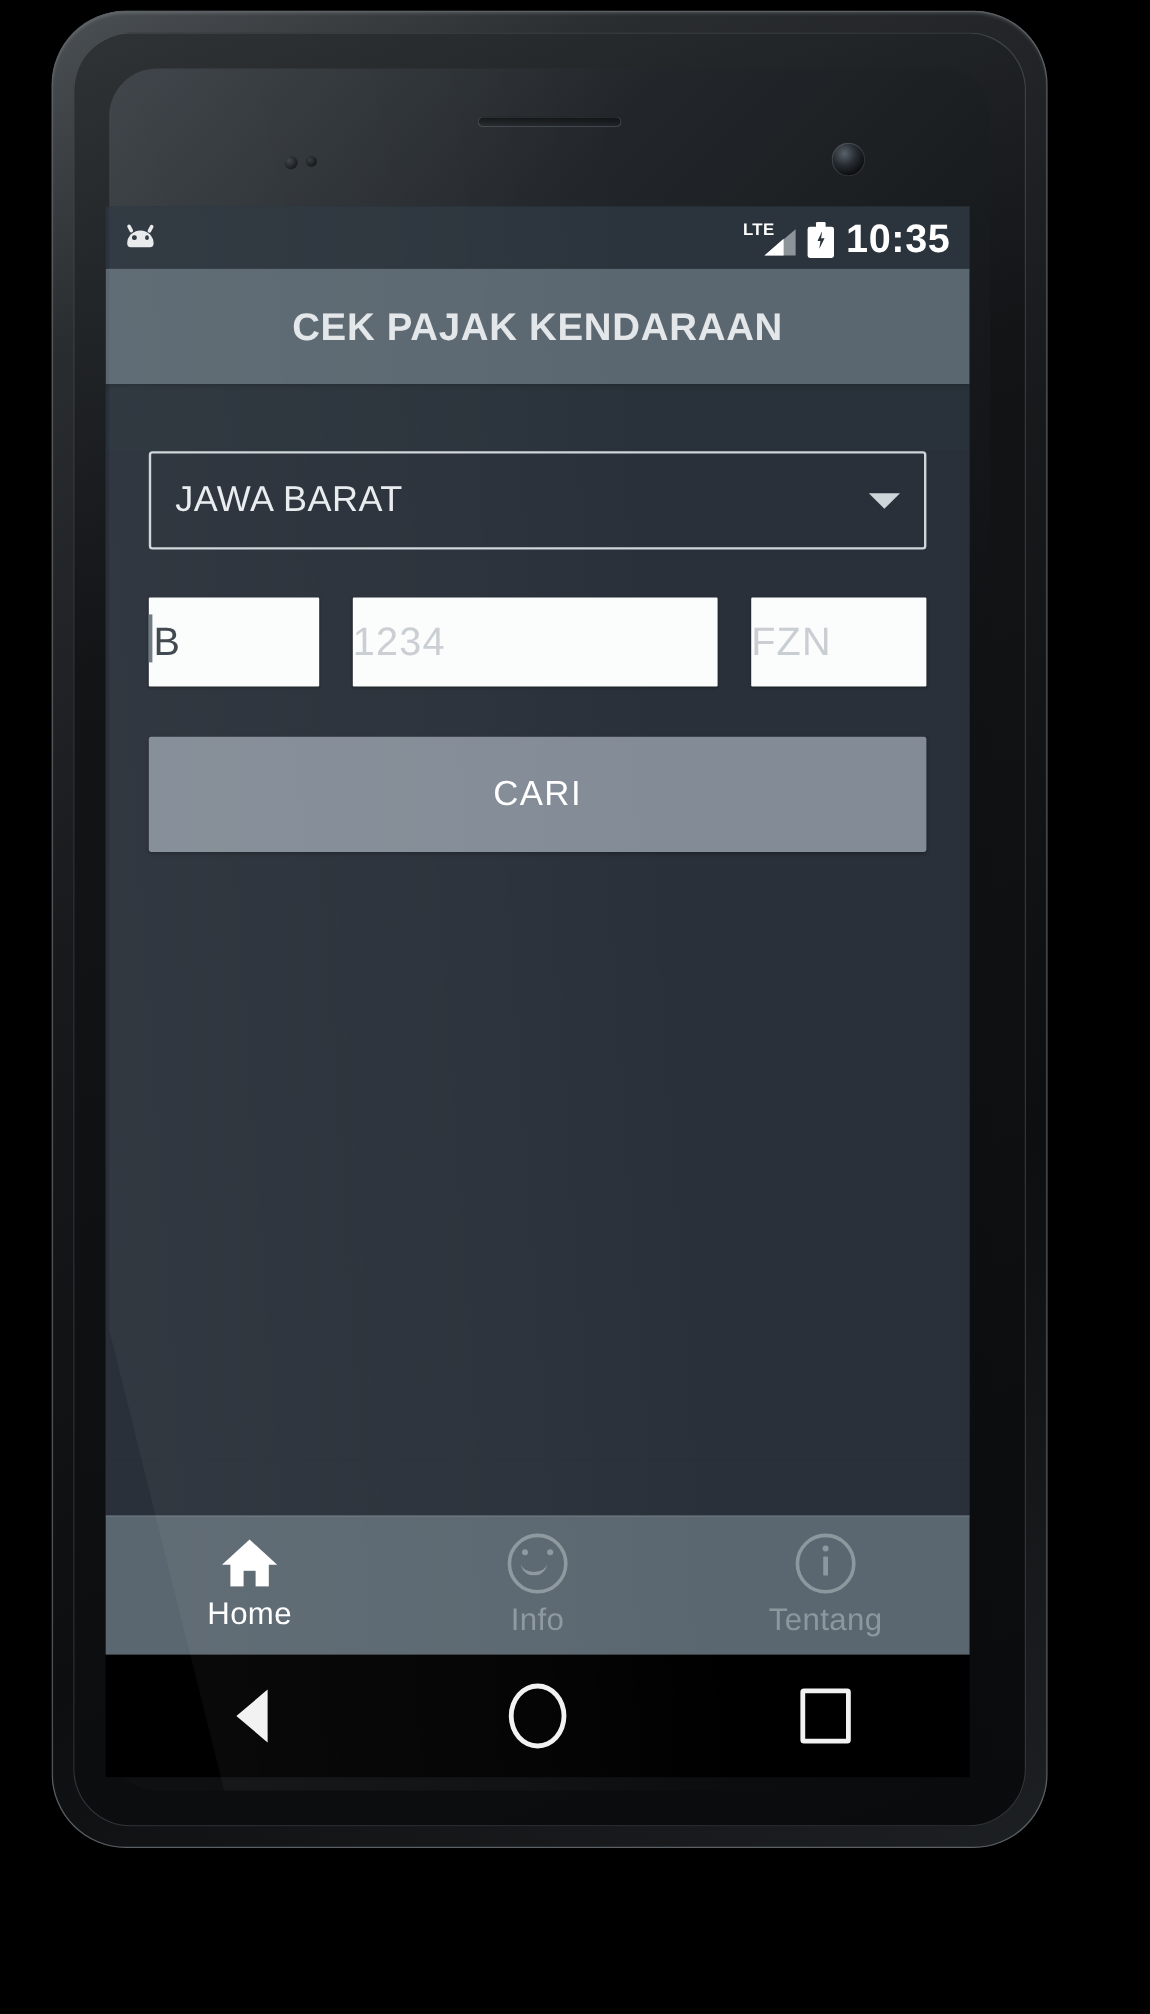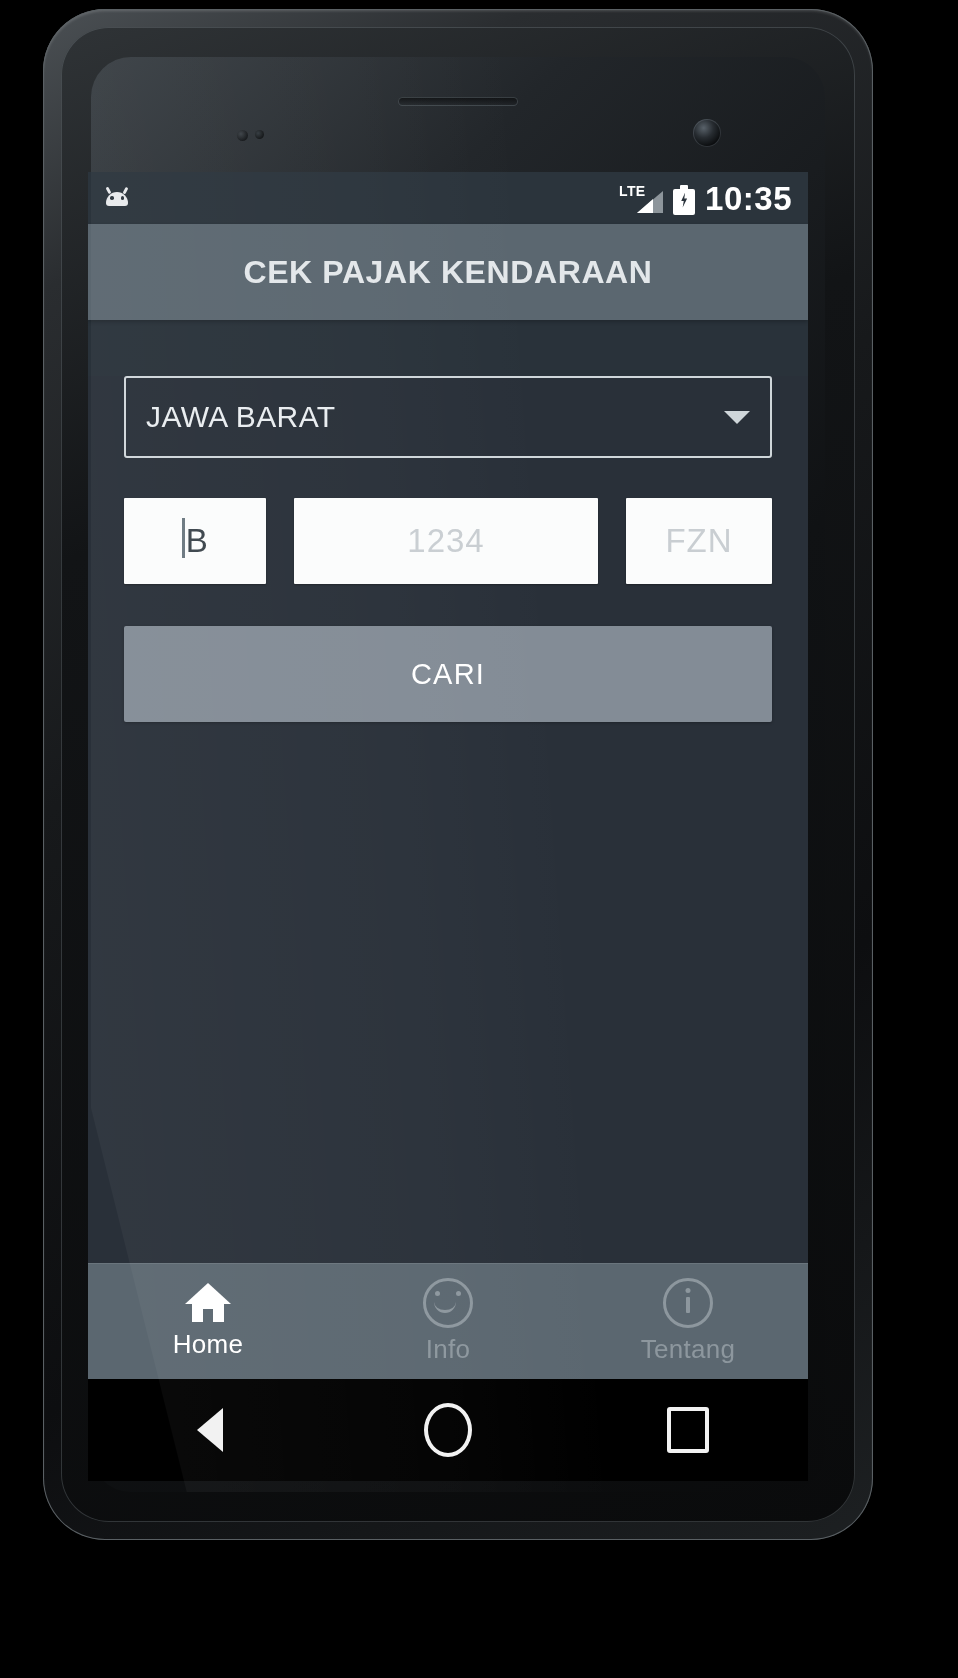--- a/index.html
+++ b/index.html
@@ -118,22 +118,22 @@
   }
   .spinner-value{font-size:30px;color:#e9edf0;letter-spacing:.4px;}
   .spinner-caret{
     margin-left:auto;width:0;height:0;
     border-left:13px solid transparent;border-right:13px solid transparent;
     border-top:13px solid #cfd6da;
   }
 
   .fields{display:flex;margin-top:40px;gap:28px;}
   .field{
-    height:86px;background:#fbfcfc;border-radius:1px;
-    display:flex;align-items:center;justify-content:center;
+    height:74px;background:#fbfcfc;border-radius:1px;
+    display:flex;align-items:center;justify-content:flex-start;
     box-shadow:0 1px 2px rgba(0,0,0,.3);
     position:relative;
   }
   .field.f1{width:142px;}
   .field.f2{flex:1;}
   .field.f3{width:146px;}
   .field-text{font-size:33px;color:#3b444b;letter-spacing:.5px;}
   .field-placeholder{font-size:33px;color:#c9ced2;letter-spacing:1px;}
   .caret{
     display:inline-block;width:3px;height:40px;background:#6b7880;

